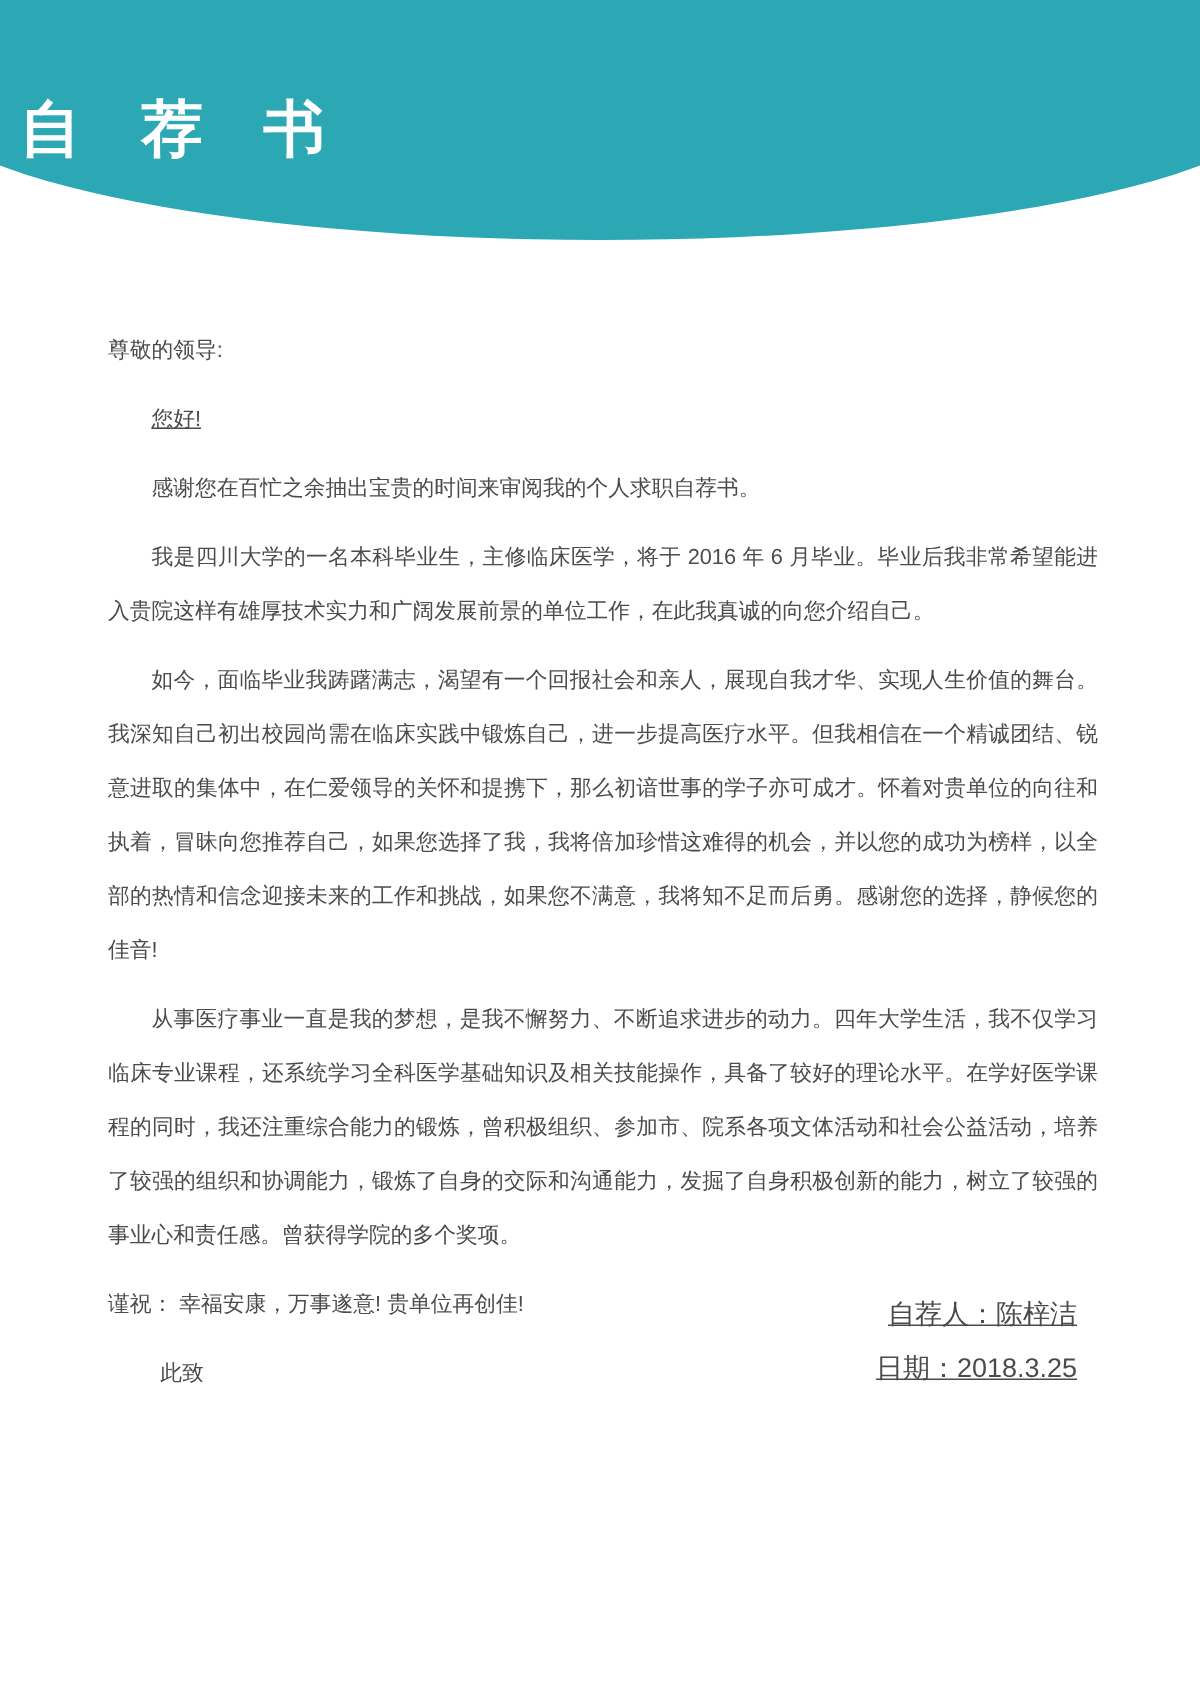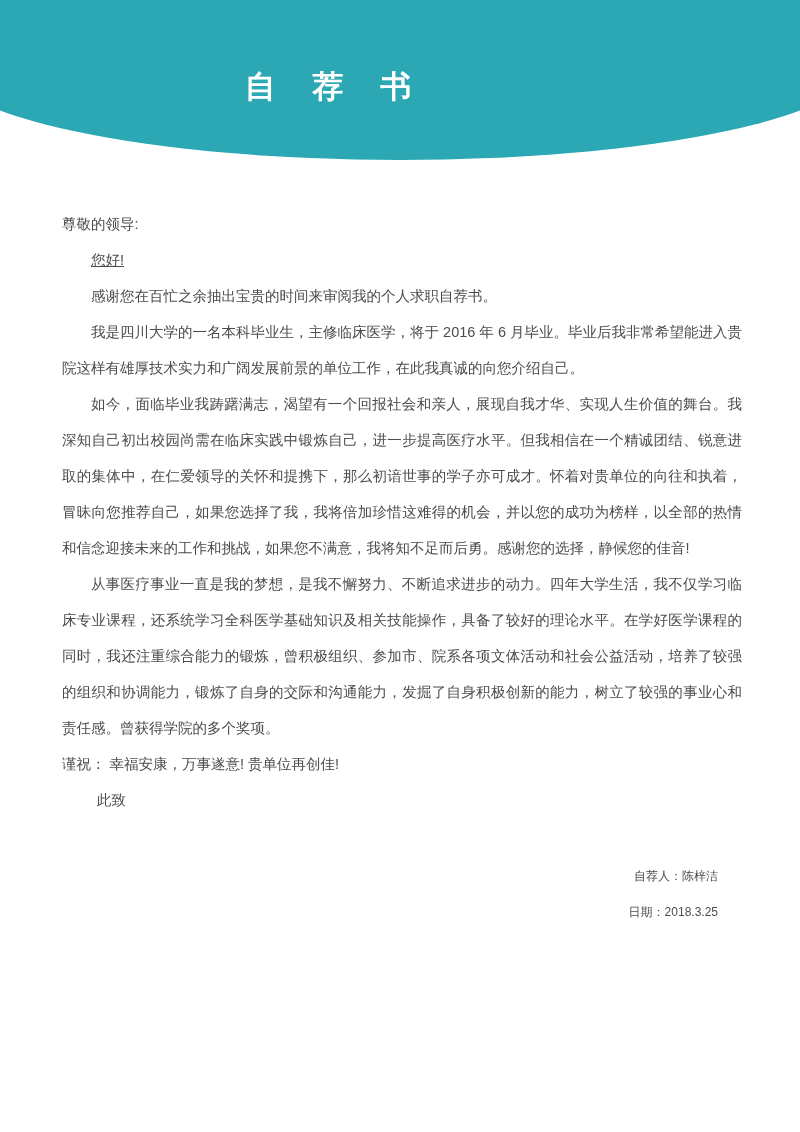--- a/index.html
+++ b/index.html
@@ -31,42 +31,41 @@
     width: 920px;
     height: 700px;
     background: #2ba8b3;
     border-radius: 0 0 50% 50% / 0 0 14% 14%;
   }
   .header-title {
     position: absolute;
     left: 0;
     top: 66px;
     width: 656px;
-    text-align: center;
     color: #ffffff;
-    font-size: 31px;
+    font-size: 41px;
     font-weight: bold;
     letter-spacing: 13px;
     text-indent: 13px;
     line-height: 40px;
     font-family: "DejaVu Sans", "Liberation Sans", sans-serif;
   }
 
   
   .letter {
     position: absolute;
     left: 62px;
     top: 206px;
     width: 680px;
     color: #4b4b4b;
     font-size: 14.5px;
     line-height: 36px;
   }
   .letter p {
-    margin: 0;
+    margin: 10px;
     text-align: justify;
     text-justify: inter-ideograph;
   }
   .salutation {
     text-indent: 0;
   }
   .indent-2 {
     text-indent: 2em;
   }
   .greeting {
@@ -83,23 +82,24 @@
     text-indent: 0;
   }
 
   
   .signature {
     position: absolute;
     left: 62px;
     top: 858px;
     width: 656px;
     color: #4b4b4b;
-    font-size: 12px;
+    font-size: 18px;
     line-height: 36px;
     text-align: right;
+    text-decoration: underline;
   }
   .signature div {
     white-space: nowrap;
   }
 </style>
 </head>
 <body>
 
 <div class="header-banner">
   <div class="header-shape"></div>

